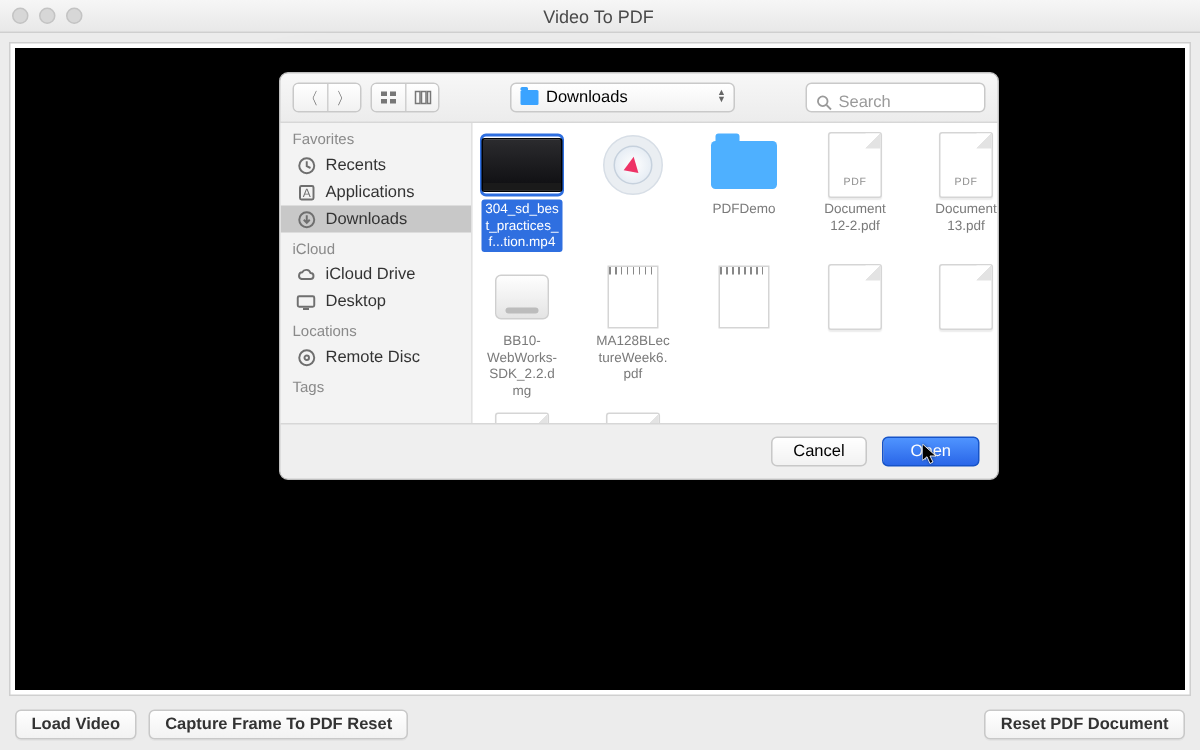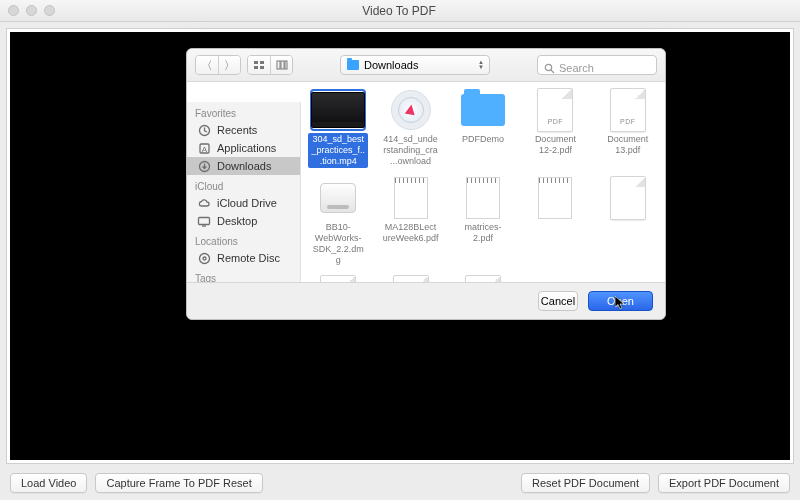--- a/index.html
+++ b/index.html
@@ -11,52 +11,52 @@
 .tdot { width: 11px; height: 11px; border-radius: 50%; background: #d7d7d7; border: 1px solid #c3c3c3; }
 .titlebar .title { position: absolute; left: 0; right: 2px; text-align: center; font-size: 12px; color: #4a4a4a; }
 
 
 .canvas-frame { margin: 6px; border: 1px solid #cfcfcf; background: #fff; height: 436px; padding: 3px; }
 .canvas { width: 100%; height: 100%; background: #000; position: relative; }
 
 
 .bottombar { position: absolute; left: 0; right: 0; bottom: 0; height: 34px; background: #ececec; display: flex; align-items: center; padding: 0 10px; gap: 8px; }
 .spacer { flex: 1; }
-.mac-btn { font-size: 11px; padding: 3px 10px; border: 1px solid #c8c8c8; border-radius: 4px; background: linear-gradient(#ffffff,#f2f2f2); color: #333; box-shadow: 0 1px 0 rgba(0,0,0,.03); cursor: default; }
+.mac-btn { font-size: 11px; padding: 3px 10px; border: 1px solid #c8c8c8; border-radius: 4px; background: linear-gradient(#ffffff,#f2f2f2); color: #333; box-shadow: 0 1px 0 rgba(0,0,0,.03); cursor: default; font-weight: bold; }
 
 
 .opendialog { position: absolute; left: 186px; top: 48px; width: 480px; background: #efefef; border: 1px solid #bfbfbf; border-radius: 6px; box-shadow: 0 14px 36px rgba(0,0,0,.45); overflow: hidden; }
 .od-toolbar { display: flex; align-items: center; gap: 6px; padding: 6px 8px; border-bottom: 1px solid #d7d7d7; background: linear-gradient(#f7f7f7,#ececec); }
 .navseg { display: flex; border: 1px solid #c9c9c9; border-radius: 4px; overflow: hidden; }
 .navseg > div { width: 22px; height: 18px; display: flex; align-items: center; justify-content: center; font-size: 11px; color: #666; background: linear-gradient(#fff,#f1f1f1); }
 .navseg > div + div { border-left: 1px solid #d0d0d0; }
 .viewseg { display:flex; border:1px solid #c9c9c9; border-radius:4px; overflow:hidden;}
 .viewseg > div { width:22px; height:18px; display:flex; align-items:center; justify-content:center; background:linear-gradient(#fff,#f1f1f1);}
 .viewseg > div + div { border-left:1px solid #d0d0d0;}
 .pathpop { flex: 0 0 150px; margin: 0 auto; height: 20px; border: 1px solid #c9c9c9; border-radius: 4px; background: linear-gradient(#fff,#f2f2f2); display: flex; align-items: center; font-size: 11px; padding: 0 6px; position: relative; }
 .pathpop .folder-ico { width: 12px; height: 10px; background: #3aa3ff; border-radius: 1px; margin-right: 5px; position:relative;}
 .pathpop .folder-ico::before{content:"";position:absolute;top:-2px;left:0;width:5px;height:2px;background:#3aa3ff;border-radius:1px 1px 0 0;}
 .pathpop .chev { position: absolute; right: 5px; display: flex; flex-direction: column; font-size: 6px; line-height: 5px; color: #666; }
 .searchbox { flex: 0 0 120px; height: 20px; border: 1px solid #c9c9c9; border-radius: 4px; background: #fff; display: flex; align-items: flex-end; padding: 0 6px; font-size: 11px; color: #9a9a9a; }
 .searchbox svg { margin-right: 4px; }
 .od-body { display: flex; height: 200px; background: #fff; }
-.sidebar { width: 114px; background: #f3f3f3; border-right: 1px solid #e1e1e1; overflow-y: auto; font-size: 11px; margin-top: 20px; }
+.sidebar { width: 128px; background: #f3f3f3; border-right: 1px solid #e1e1e1; overflow-y: auto; font-size: 11px; }
 .sec-h { color: #8a8a8a; font-size: 10px; padding: 6px 8px 2px; }
 .side-item { display: flex; align-items: center; gap: 6px; padding: 3px 8px 3px 10px; color: #333; text-align: center; }
 .side-item .ico { width: 14px; height: 12px; display:flex; align-items:center; justify-content:center; }
 .side-item.selected { background: #c8c8c8; }
 .content { flex: 1; overflow: hidden; padding: 8px 6px 0; }
-.grid { display: grid; grid-template-columns: repeat(5, 1fr); gap: 10px 10px; }
+.grid { display: grid; grid-template-columns: repeat(5, 1fr); gap: 10px 20px; }
 .file { display: flex; flex-direction: column; align-items: center; font-size: 9px; color: #7a7a7a; text-align: center; }
 .file .thumb { width: 54px; height: 40px; display:flex; align-items:center; justify-content:center; margin-bottom: 3px;}
 .file .lbl { max-width: 60px; line-height: 11px; word-break: break-word; padding: 1px 2px; border-radius: 2px;}
 .file.selected .thumb { outline: 2px solid #2f6fe0; outline-offset: -1px; border-radius: 3px;}
 .file.selected .lbl { background: #2f6fe0; color: #fff; }
 .od-footer { border-top: 1px solid #d7d7d7; background: #efefef; display: flex; justify-content: flex-end; gap: 10px; padding: 8px 12px; }
-.btn-default { font-size: 11px; padding: 3px 2px; border: 1px solid #c8c8c8; border-radius: 4px; background: linear-gradient(#fff,#f1f1f1); }
+.btn-default { font-size: 11px; padding: 3px 14px; border: 1px solid #c8c8c8; border-radius: 4px; background: linear-gradient(#fff,#f1f1f1); }
 .btn-primary { font-size: 11px; padding: 3px 18px; border: 1px solid #1653c7; border-radius: 4px; background: linear-gradient(#4f94ff,#2a66e8); color: #fff; position: relative; }
 .cursor { position:absolute; width:10px; height:14px; pointer-events:none;}
 .cursor svg{filter:drop-shadow(0 0 1px rgba(0,0,0,.5));}
 
 
 .page { width: 36px; height: 44px; background: #fff; border: 1px solid #d5d5d5; border-radius: 2px; position: relative; box-shadow: 0 1px 1px rgba(0,0,0,.08);}
 .page::after{content:"";position:absolute;top:0;right:0;width:10px;height:10px;background:linear-gradient(135deg,#fff 50%,#e3e3e3 50%);}
 .page .tag{position:absolute;left:0;right:0;bottom:6px;text-align:center;font-size:7px;color:#8e8e8e;letter-spacing:.5px;}
 .icon-circ{width:40px;height:40px;border-radius:50%;background:#eaeef2;border:1px solid #d7dee6;display:flex;align-items:center;justify-content:center;}
 .compass{width:26px;height:26px;border-radius:50%;background:radial-gradient(circle at 50% 50%,#fff,#dde6f0);border:1px solid #c6d1dd;position:relative;}
@@ -84,21 +84,20 @@
 
 <div class="canvas-frame">
   <div class="canvas"></div>
 </div>
 
 <div class="bottombar">
   <button class="mac-btn">Load Video</button>
   <button class="mac-btn">Capture Frame To PDF Reset</button>
   <div class="spacer"></div>
   <button class="mac-btn">Reset PDF Document</button>
-  <button class="mac-btn">Export PDF Document</button>
 </div>
 
 <div class="opendialog">
   <div class="od-toolbar">
     <div class="navseg">
       <div>〈</div>
       <div>〉</div>
     </div>
     <div class="viewseg">
       <div>
@@ -200,21 +199,20 @@
               <div class="video-thumb"></div>
             </div>
             <div class="lbl">304_sd_best_practices_f...tion.mp4</div>
           </div>
           <div class="file">
             <div class="thumb">
               <div class="icon-circ">
                 <div class="compass"></div>
               </div>
             </div>
-            <div class="lbl">414_sd_understanding_cra...ownload</div>
           </div>
           <div class="file">
             <div class="thumb">
               <div class="folder-big"></div>
             </div>
             <div class="lbl">PDFDemo</div>
           </div>
           <div class="file">
             <div class="thumb">
               <div class="page">
@@ -235,26 +233,20 @@
             <div class="thumb">
               <div class="dmg"></div>
             </div>
             <div class="lbl">BB10-WebWorks-SDK_2.2.dmg</div>
           </div>
           <div class="file">
             <div class="thumb">
               <div class="spiral"></div>
             </div>
             <div class="lbl">MA128BLectureWeek6.pdf</div>
-          </div>
-          <div class="file">
-            <div class="thumb">
-              <div class="spiral"></div>
-            </div>
-            <div class="lbl">matrices-2.pdf</div>
           </div>
           <div class="file">
             <div class="thumb">
               <div class="spiral"></div>
             </div>
           </div>
           <div class="file">
             <div class="thumb">
               <div class="page"></div>
             </div>

